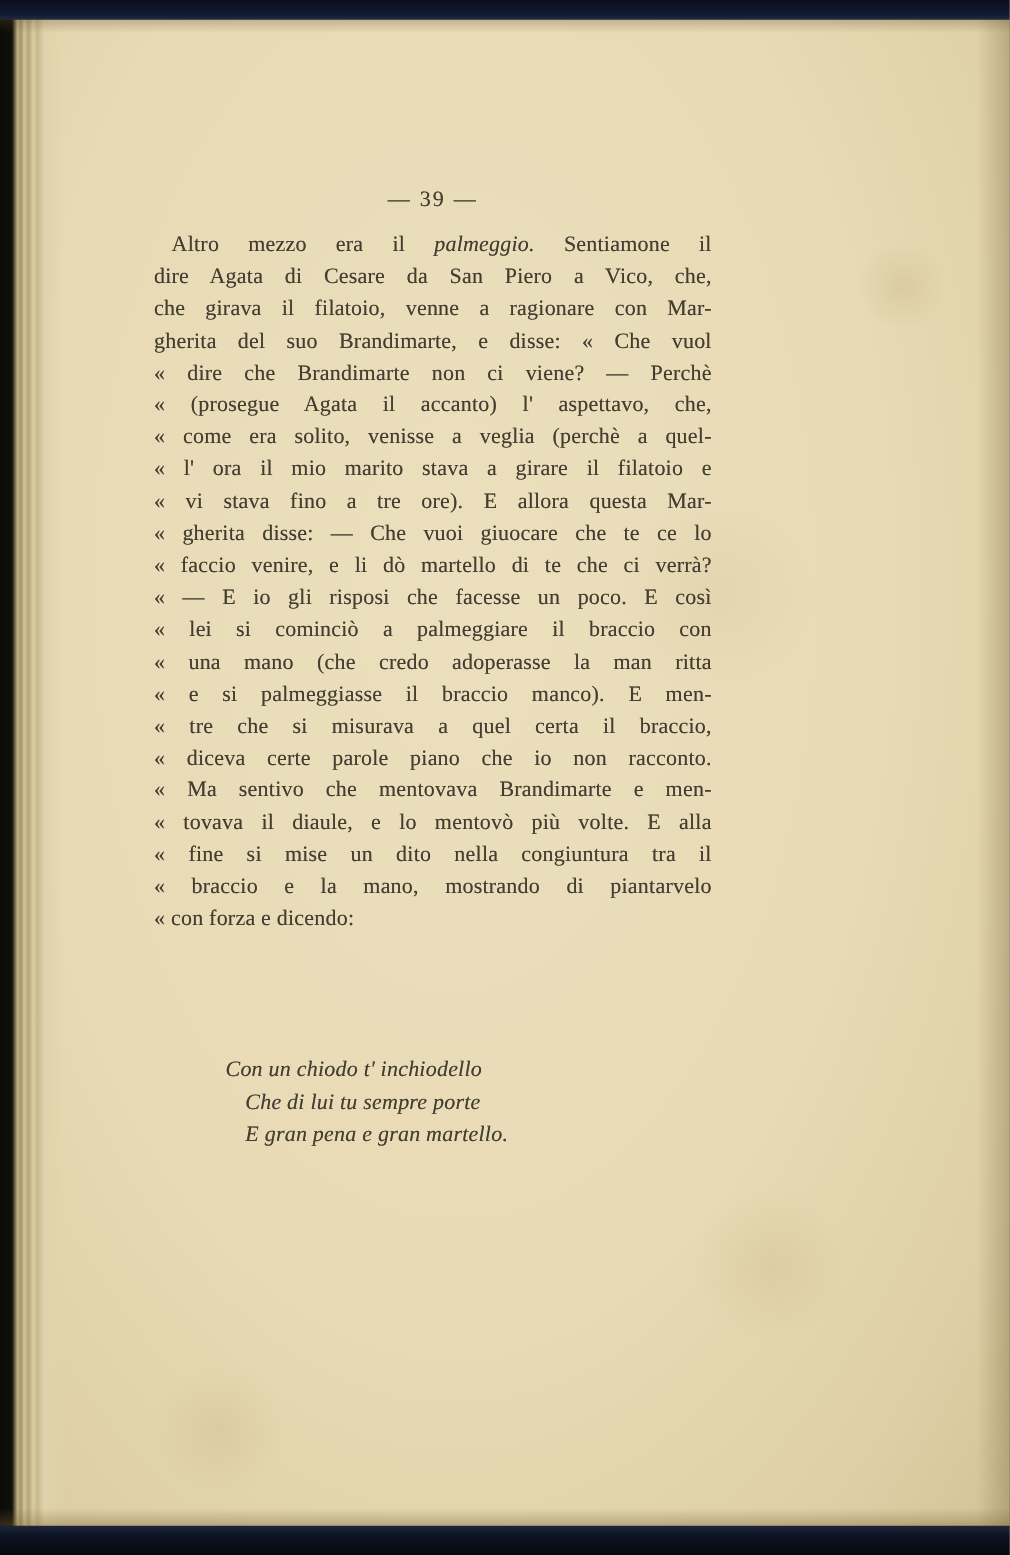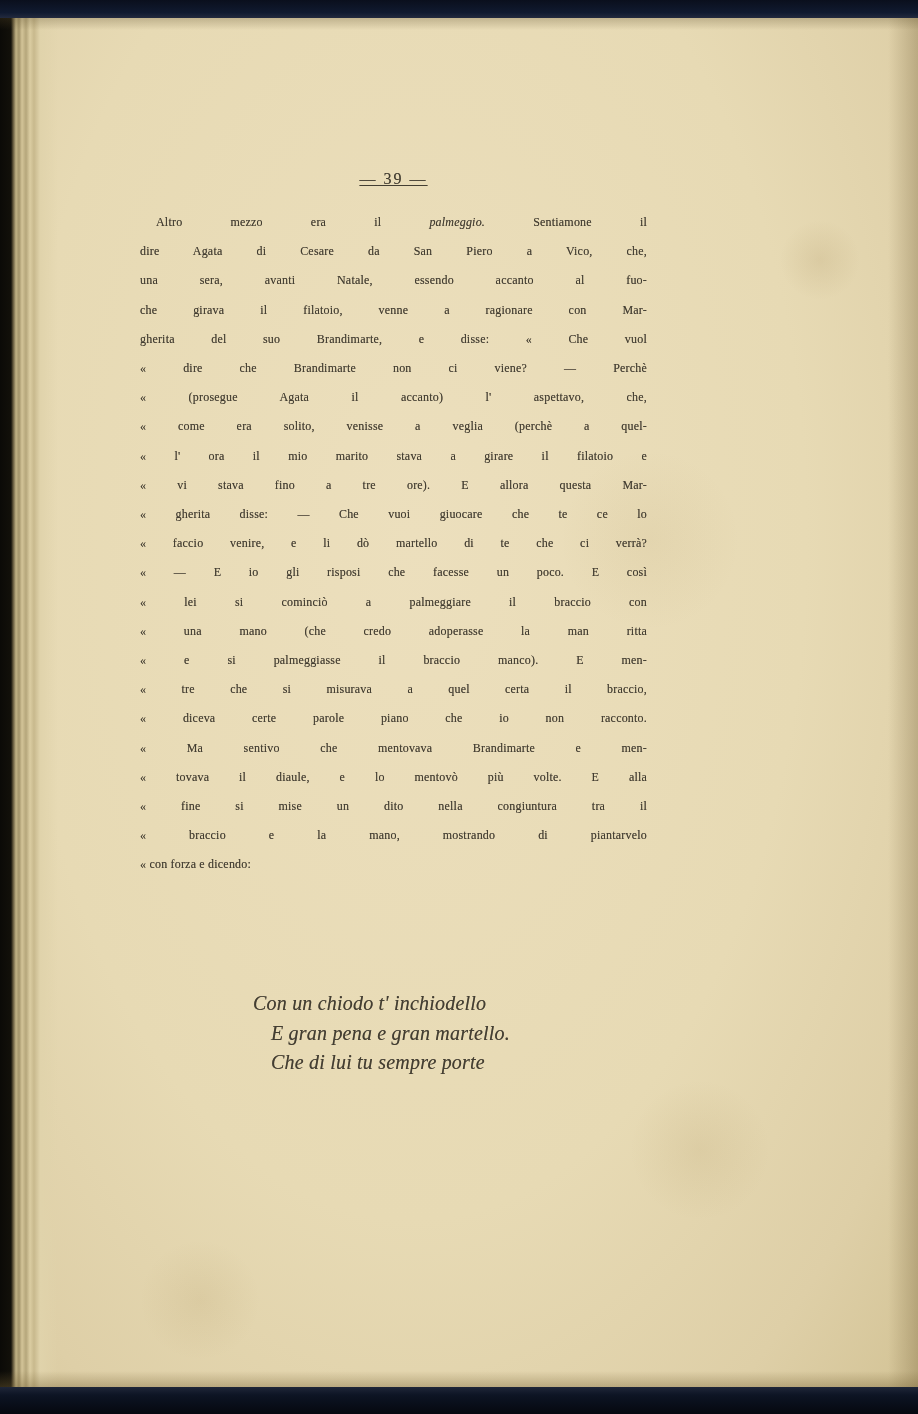--- a/index.html
+++ b/index.html
@@ -44,58 +44,55 @@
       #c0b185 16px, #a2936a 19px, #d3c498 22px,
       #b5a67b 26px, #dbcda2 30px, #c8b98d 34px,
       #e0d3ab 40px, rgba(224,211,171,0) 58px);
   }
   .edge-right {
     position: absolute; right: 0; top: 0; bottom: 0; width: 30px; z-index: 3;
     background: linear-gradient(270deg, rgba(110,90,50,.32), rgba(110,90,50,0));
   }
   .page-number {
     position: absolute; top: 170px; left: 140px; width: 507px; z-index: 2;
-    text-align: center; font-size: 16px; letter-spacing: 2px;
+    text-align: center; font-size: 20px; letter-spacing: 2px;
     text-shadow: 0 0 .4px rgba(60,50,40,.55);
-    text-decoration: underline;
   }
   .body-text {
     position: absolute; top: 208px; left: 140px; width: 507px; z-index: 2;
-    font-size: 12px; line-height: 29.2px; letter-spacing: .2px;
+    font-size: 20px; line-height: 29.2px; letter-spacing: .2px;
     text-shadow: 0 0 .4px rgba(60,50,40,.55);
   }
   .line { text-align: justify; text-align-last: justify; }
   .line.indent { text-indent: 16px; }
   .line.noend { text-align-last: left; }
   .italic { font-style: italic; }
   .poem {
-    position: absolute; top: 989px; left: 205px; width: 420px; z-index: 2;
+    position: absolute; top: 958px; left: 205px; width: 420px; z-index: 2;
     font-size: 20px; line-height: 29.6px; font-style: italic; letter-spacing: .2px;
     text-shadow: 0 0 .4px rgba(60,50,40,.55);
-    margin-left: 48px;
   }
   .poem-line.pi { padding-left: 18px; }
 </style>
 </head>
 <body>
 
 <div class="scan">
   <div class="binding"></div>
   <div class="edge-right"></div>
   <div class="edge-top-shadow"></div>
   <div class="edge-top"></div>
   <div class="edge-bottom-shadow"></div>
   <div class="edge-bottom"></div>
 
   <div class="page-number">—  39  —</div>
 
   <div class="body-text">
     <div class="line indent"><span>Altro mezzo era il </span><span class="italic">palmeggio.</span><span> Sentiamone il</span></div>
     <div class="line">dire Agata di Cesare da San Piero a Vico, che,</div>
-    <div class="line">una sera, avanti Natale, essendo accanto al fuo-</div>
     <div class="line">che girava il filatoio, venne a ragionare con Mar-</div>
     <div class="line">gherita del suo Brandimarte, e disse: « Che vuol</div>
     <div class="line">« dire che Brandimarte non ci viene? — Perchè</div>
     <div class="line">« (prosegue Agata il accanto) l' aspettavo, che,</div>
     <div class="line">« come era solito, venisse a veglia (perchè a quel-</div>
     <div class="line">« l' ora il mio marito stava a girare il filatoio e</div>
     <div class="line">« vi stava fino a tre ore). E allora questa Mar-</div>
     <div class="line">« gherita disse: — Che vuoi giuocare che te ce lo</div>
     <div class="line">« faccio venire, e li dò martello di te che ci verrà?</div>
     <div class="line">« — E io gli risposi che facesse un poco. E così</div>
@@ -106,16 +103,16 @@
     <div class="line">« diceva certe parole piano che io non racconto.</div>
     <div class="line">« Ma sentivo che mentovava Brandimarte e men-</div>
     <div class="line">« tovava il diaule, e lo mentovò più volte. E alla</div>
     <div class="line">« fine si mise un dito nella congiuntura tra il</div>
     <div class="line">« braccio e la mano, mostrando di piantarvelo</div>
     <div class="line noend">« con forza e dicendo:</div>
   </div>
 
   <div class="poem">
     <div class="poem-line">Con un chiodo t' inchiodello</div>
+    <div class="poem-line pi">Che di lui tu sempre porte</div>
     <div class="poem-line pi">E gran pena e gran martello.</div>
-    <div class="poem-line pi">Che di lui tu sempre porte</div>
   </div>
 </div>
 
 </body></html>

